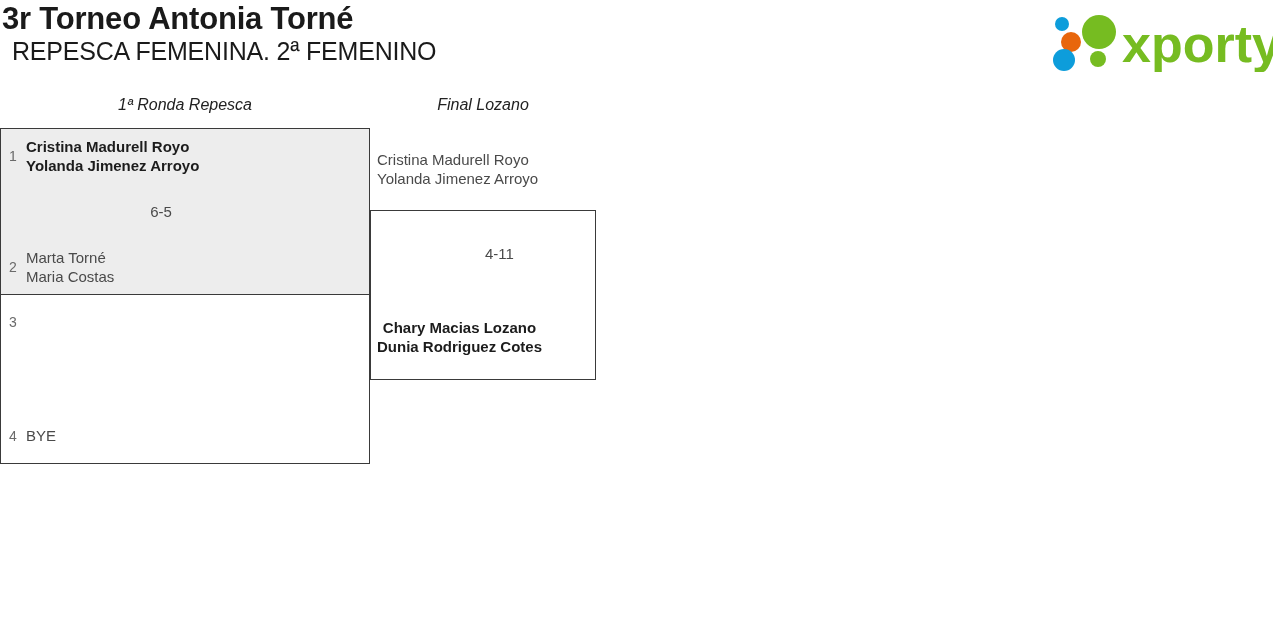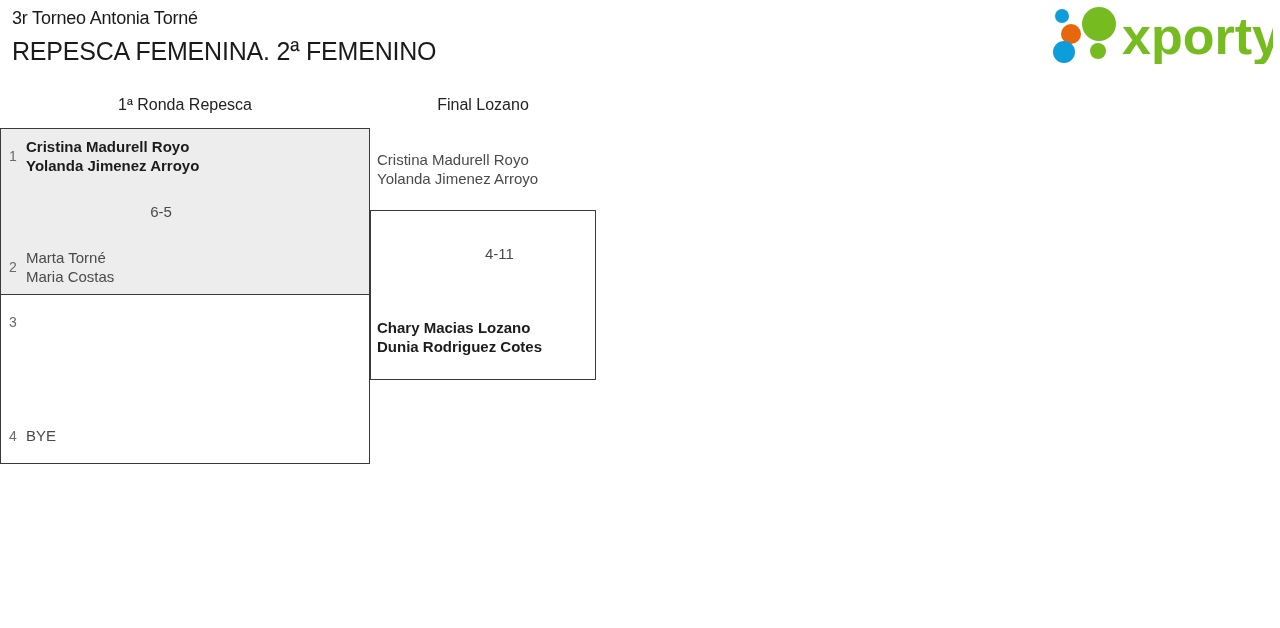--- a/index.html
+++ b/index.html
@@ -18,23 +18,23 @@
 
   
   #header {
     position: absolute;
     left: 0; top: 0;
     width: 1280px;
     height: 80px;
   }
   #tournament-title {
     position: absolute;
-    left: 12px; top: 2px;
-    font-size: 18px;
-    font-weight: normal;
+    left: 2px; top: 2px;
+    font-size: 31px;
+    font-weight: bold;
     letter-spacing: -0.2px;
     color: #1a1a1a;
     line-height: 33px;
     white-space: nowrap;
   }
   #tournament-subtitle {
     position: absolute;
     left: 0; top: 35px;
     font-size: 25px;
     font-weight: normal;
@@ -42,34 +42,35 @@
     color: #1a1a1a;
     line-height: 33px;
     white-space: nowrap;
     margin-left: 12px;
   }
 
   
   #logo {
     position: absolute;
     right: 7px;
-    top: 4px;
+    top: 12px;
     width: 225px;
     height: 60px;
   }
   #logo svg { display: block; }
 
   
   .round-header {
     position: absolute;
     top: 96px;
     font-size: 16px;
     color: #222222;
     text-align: center;
     white-space: nowrap;
+    font-style: italic;
   }
   #round-header-0 { left: 0;   width: 370px; }
   #round-header-1 { left: 370px; width: 226px; }
 
   
   .match-box {
     position: absolute;
     box-sizing: border-box;
     border: 1px solid #3a3a3a;
   }
@@ -128,21 +129,21 @@
   
   #entry-r0-m1-p0 { top: 314px; }
   #entry-r0-m1-p1 { top: 426px; }
 
   
   .entry-final {
     position: absolute;
     left: 377px;
   }
   #entry-r1-m0-p0 { top: 150px; }
-  #entry-r1-m0-p1 { top: 318px; }
+  #entry-r1-m0-p1 { top: 318px; text-align: center; }
   #score-r1-m0 { left: 370px; top: 245px; width: 259px; }
 </style>
 </head>
 <body>
 
 <div id="header">
   <div id="tournament-title">3r Torneo Antonia Torné</div>
   <div id="tournament-subtitle">REPESCA FEMENINA. 2ª FEMENINO</div>
 
   <div id="logo">

